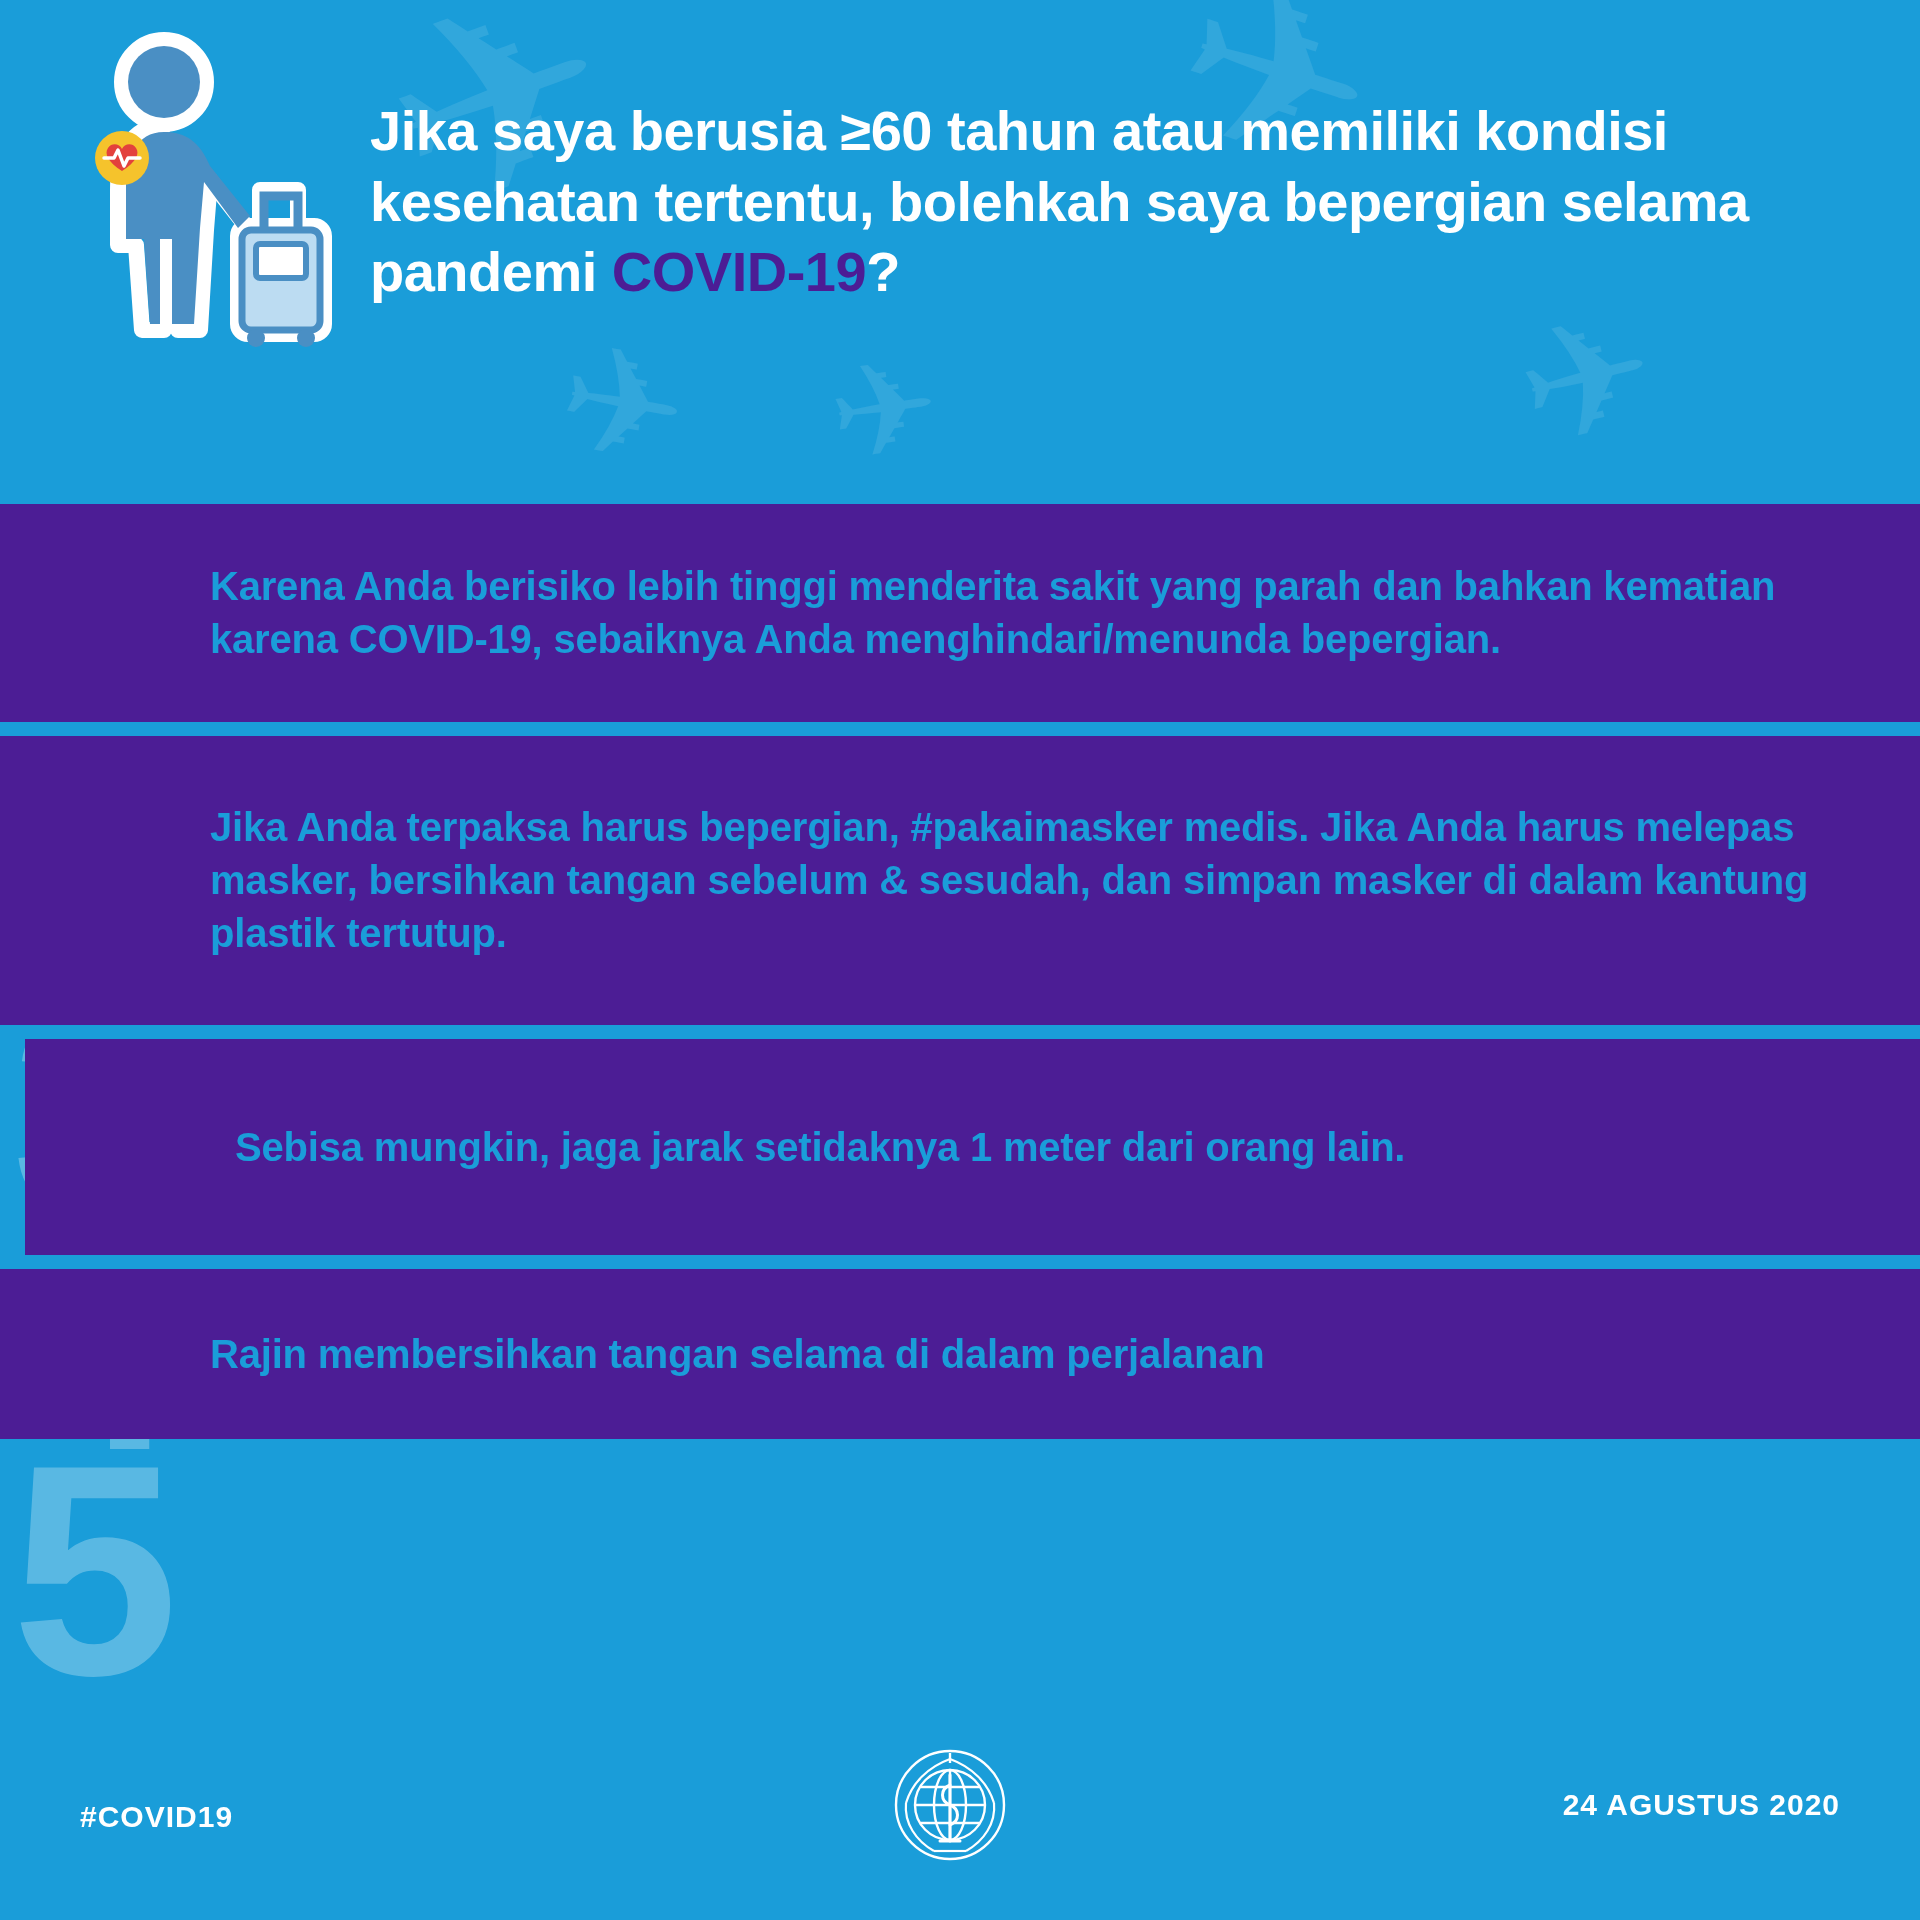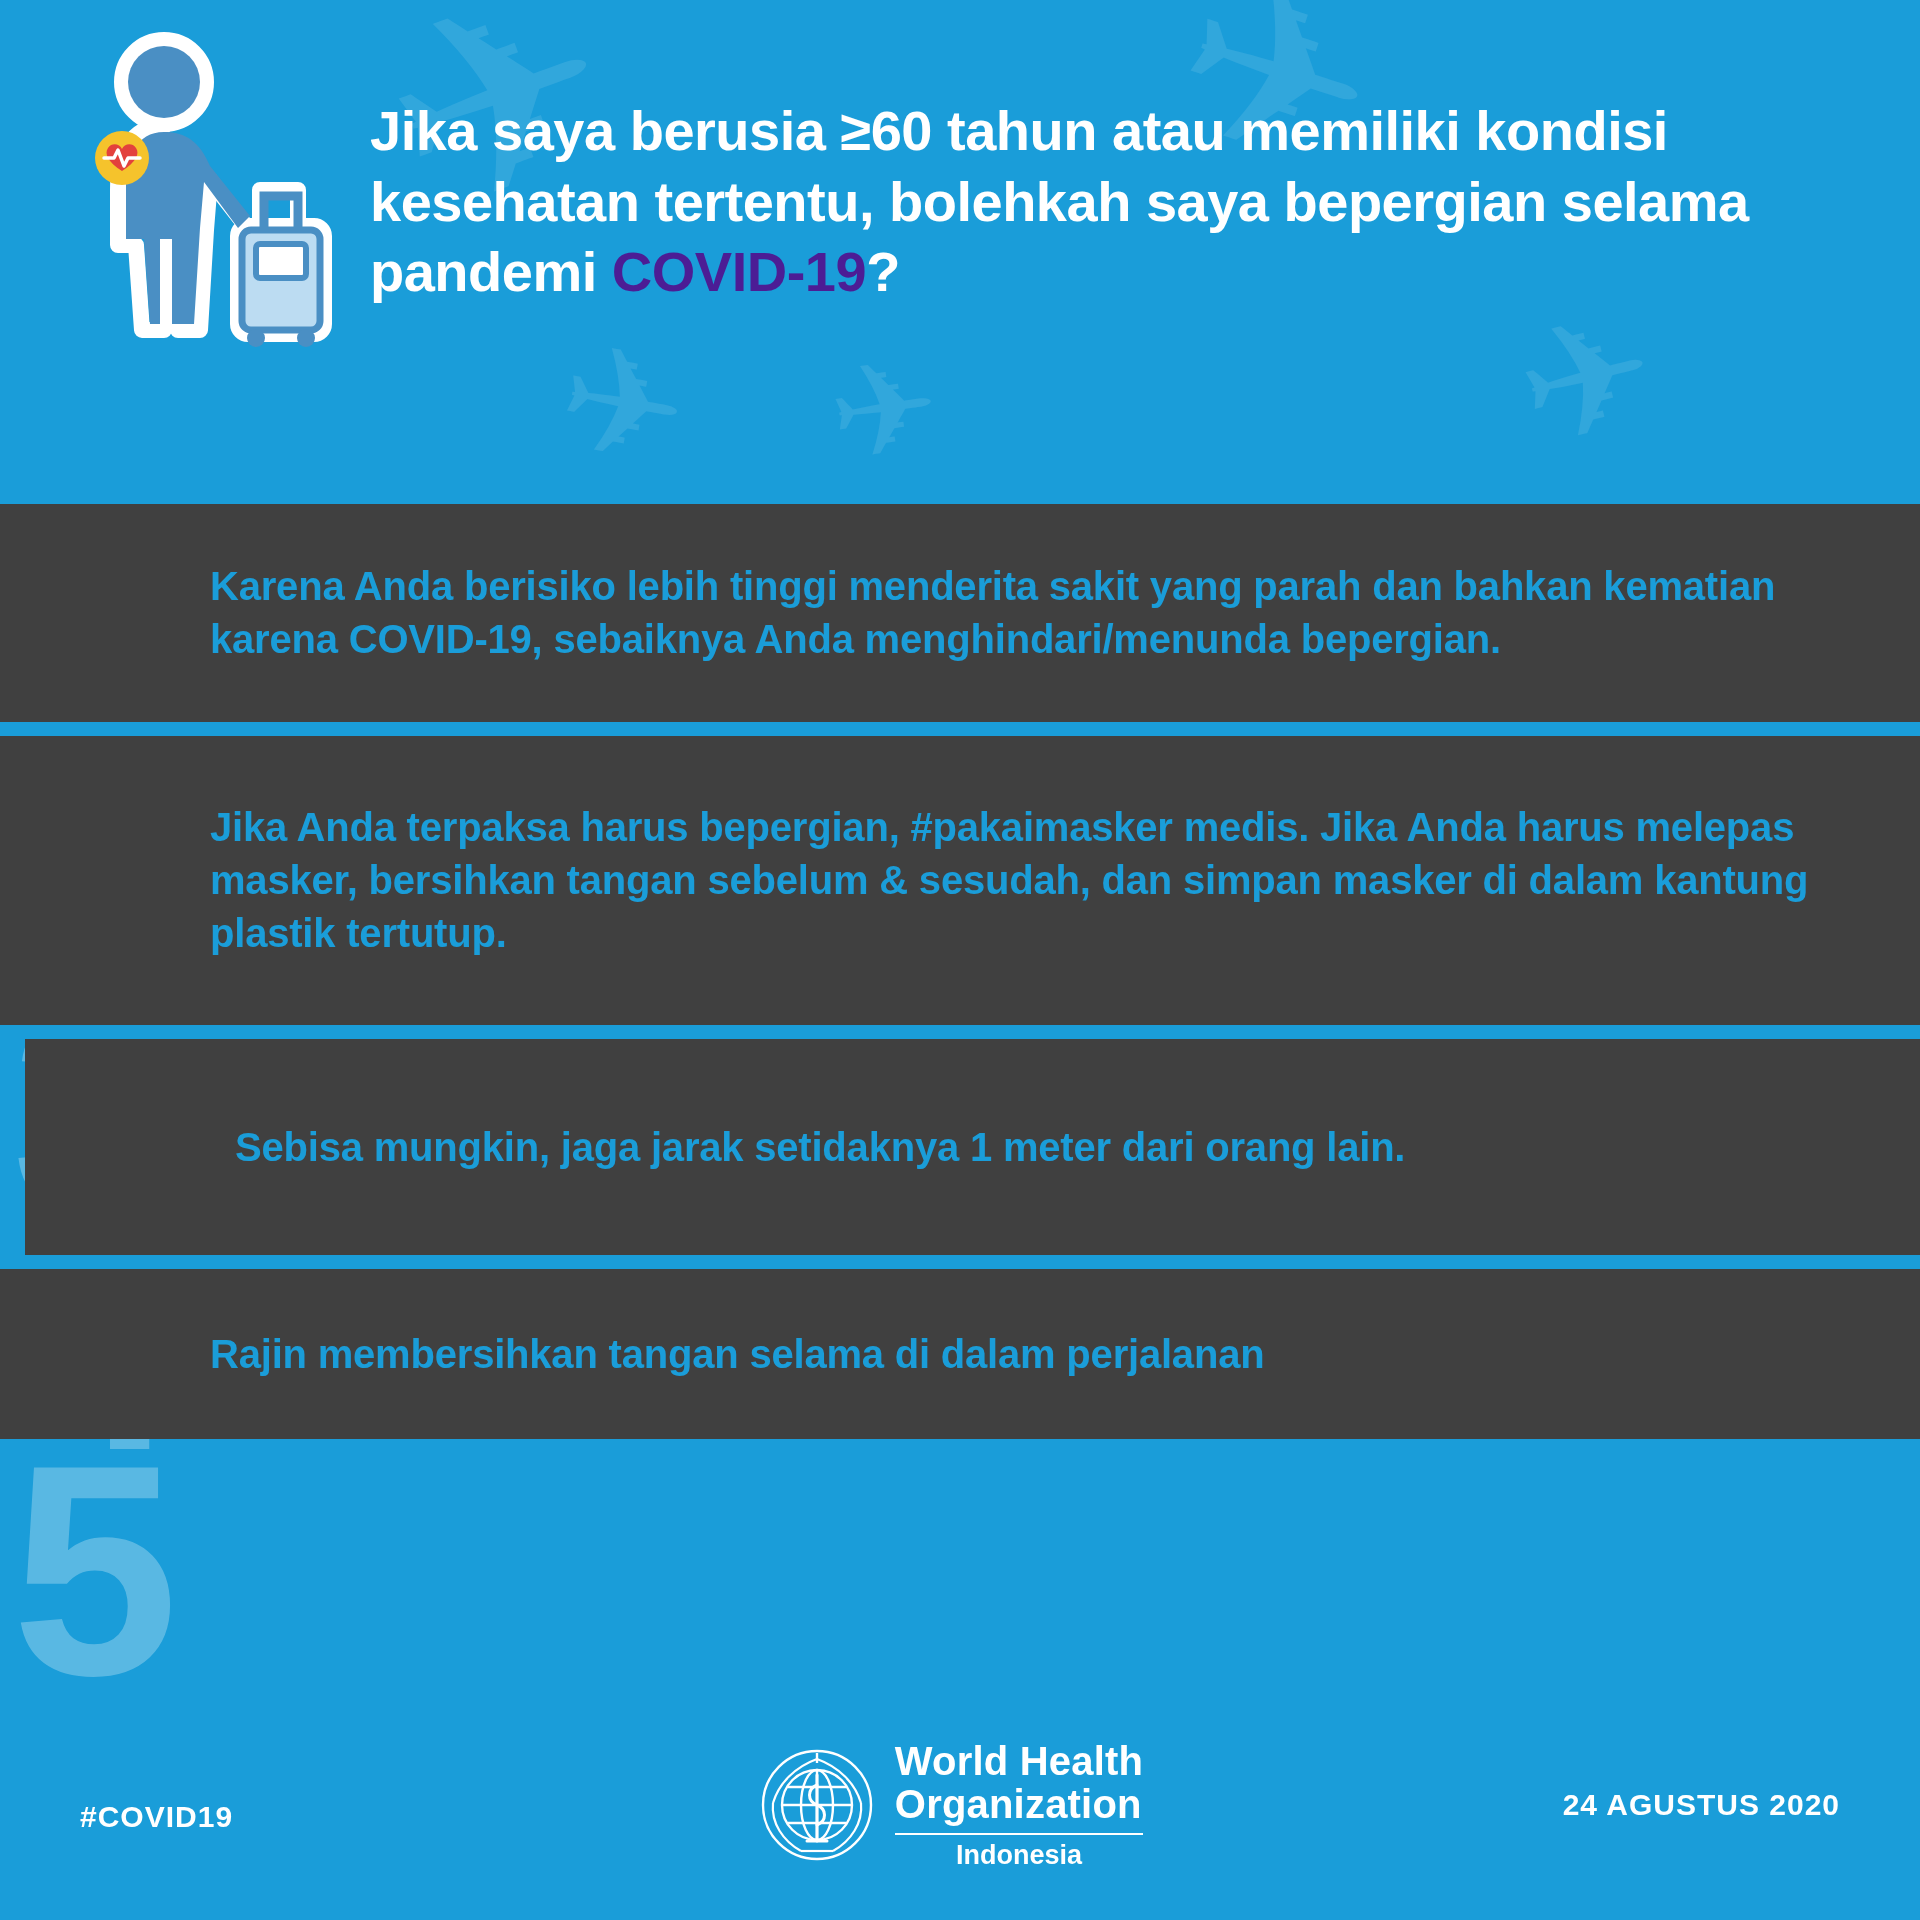--- a/index.html
+++ b/index.html
@@ -76,21 +76,21 @@
     font-weight: bold;
     color: rgba(255,255,255,0.28);
     line-height: 1;
     pointer-events: none;
     user-select: none;
   }
 
   .item-row {
     position: relative;
     width: 100%;
-    background: #404040;
+    background: #4c1d95;
     display: flex;
     align-items: center;
     border-top: 14px solid #1a9dd9;
   }
   .item-row:first-child { border-top: none; }
 
   .item-text {
     position: relative;
     z-index: 2;
     margin-left: 210px;
@@ -260,24 +260,18 @@
           <path d="M16 58 C14 78 26 96 44 106"></path>
           <path d="M104 58 C106 78 94 96 76 106"></path>
           <path d="M44 106 L76 106"></path>
         </g>
         <g stroke="#ffffff" stroke-width="3" stroke-linecap="round" fill="none">
           <path d="M60 30 L60 96"></path>
           <path d="M60 40 C50 44 50 56 60 60 C70 64 70 76 60 80"></path>
           <path d="M50 96 L70 96"></path>
         </g>
       </svg>
-      <div id="who-wordmark">
-        <span class="wl1">World Health</span>
-        <span class="wl2">Organization</span>
-        <span class="rule"></span>
-        <span class="wl3">Indonesia</span>
-      </div>
     </div>
 
     <div id="date-label">24 AGUSTUS 2020</div>
   </div>
 
 </div>
 
 </body></html>

